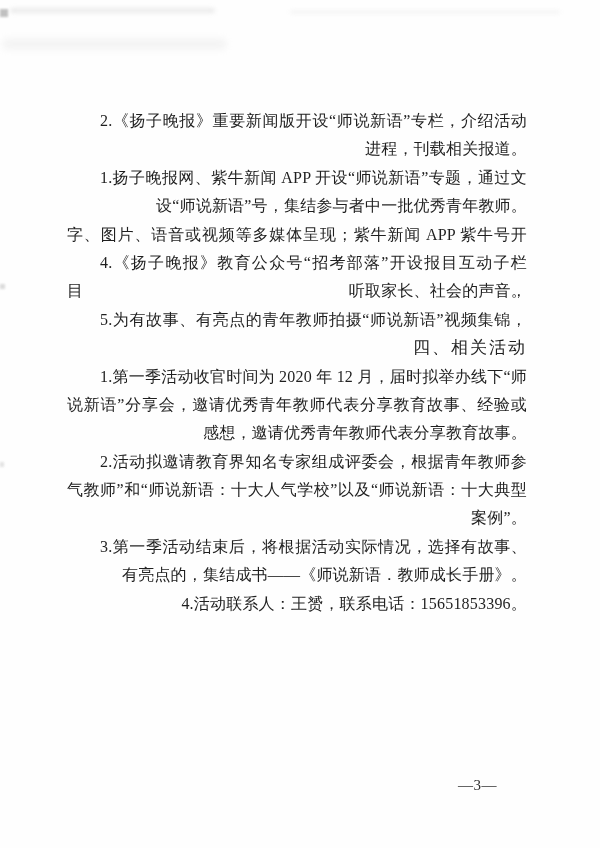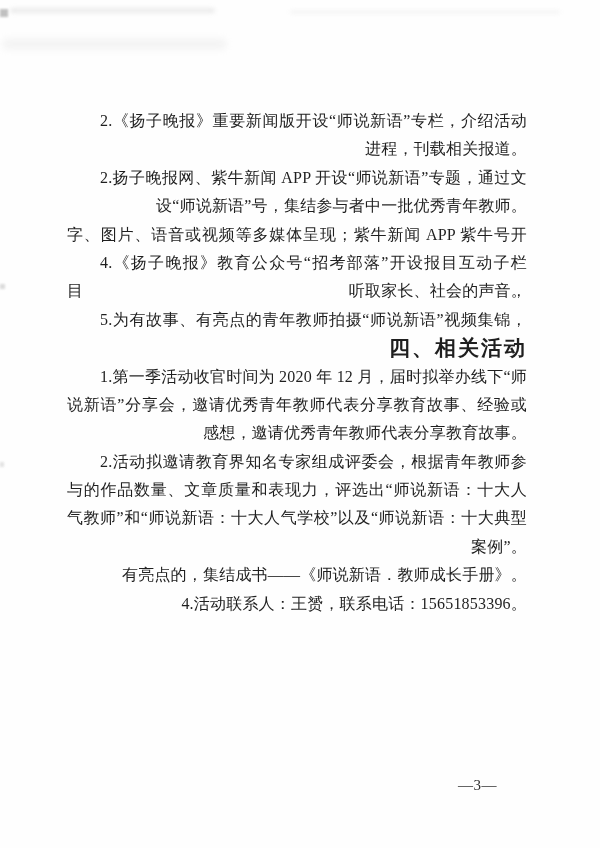--- a/index.html
+++ b/index.html
@@ -32,22 +32,22 @@
   .line.fill {
     text-align: justify;
     text-align-last: justify;
     text-justify: inter-character;
   }
   .line.indent {
     text-indent: 33px;
   }
   .line.heading {
     font-family: "Liberation Sans", "DejaVu Sans", sans-serif;
-    font-weight: 700;
-    font-size: 21px;
+    font-weight: 400;
+    font-size: 17px;
     letter-spacing: 2px;
   }
   .page-number {
     position: absolute;
     top: 777px;
     left: 458px;
     font-size: 15px;
     color: #2e2e2e;
     letter-spacing: 0.5px;
   }
@@ -91,33 +91,33 @@
   <div class="artifact artifact-streak-1"></div>
   <div class="artifact artifact-streak-2"></div>
   <div class="artifact artifact-smudge-1"></div>
   <div class="artifact artifact-corner-mark"></div>
   <div class="artifact artifact-edge-speck-1"></div>
   <div class="artifact artifact-edge-speck-2"></div>
 
   <div class="doc-body">
       <div class="line fill indent">2.《扬子晚报》重要新闻版开设“师说新语”专栏，介绍活动</div>
       <div class="line">进程，刊载相关报道。</div>
-      <div class="line fill indent">2.扬子晚报网、紫牛新闻 APP 开设“师说新语”专题，通过文</div>
+      <div class="line fill indent">1.扬子晚报网、紫牛新闻 APP 开设“师说新语”专题，通过文</div>
       <div class="line">设“师说新语”号，集结参与者中一批优秀青年教师。</div>
       <div class="line fill">字、图片、语音或视频等多媒体呈现；紫牛新闻 APP 紫牛号开</div>
       <div class="line fill indent">4.《扬子晚报》教育公众号“招考部落”开设报目互动子栏目，</div>
       <div class="line">听取家长、社会的声音。</div>
       <div class="line fill indent">5.为有故事、有亮点的青年教师拍摄“师说新语”视频集锦，</div>
       <div class="line indent heading">四、相关活动</div>
       <div class="line fill indent">1.第一季活动收官时间为 2020 年 12 月，届时拟举办线下“师</div>
       <div class="line fill">说新语”分享会，邀请优秀青年教师代表分享教育故事、经验或</div>
       <div class="line">感想，邀请优秀青年教师代表分享教育故事。</div>
       <div class="line fill indent">2.活动拟邀请教育界知名专家组成评委会，根据青年教师参</div>
-      <div class="line fill">与的作品数量、文章质量和表现力，评选出“师说新语：十大人</div>
       <div class="line fill">气教师”和“师说新语：十大人气学校”以及“师说新语：十大典型</div>
       <div class="line">案例”。</div>
+      <div class="line fill indent">3.第一季活动结束后，将根据活动实际情况，选择有故事、</div>
       <div class="line">有亮点的，集结成书——《师说新语．教师成长手册》。</div>
       <div class="line indent">4.活动联系人：王赟，联系电话：15651853396。</div>
     </div>
 
   <div class="page-number">—3—</div>
 
 </div>
 
 </body></html>

